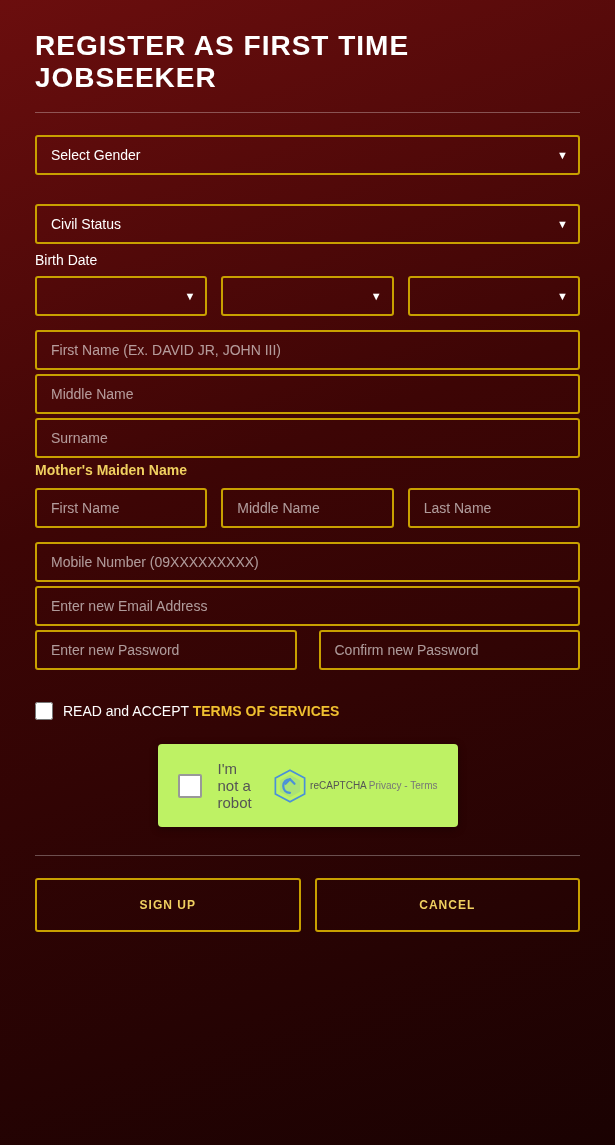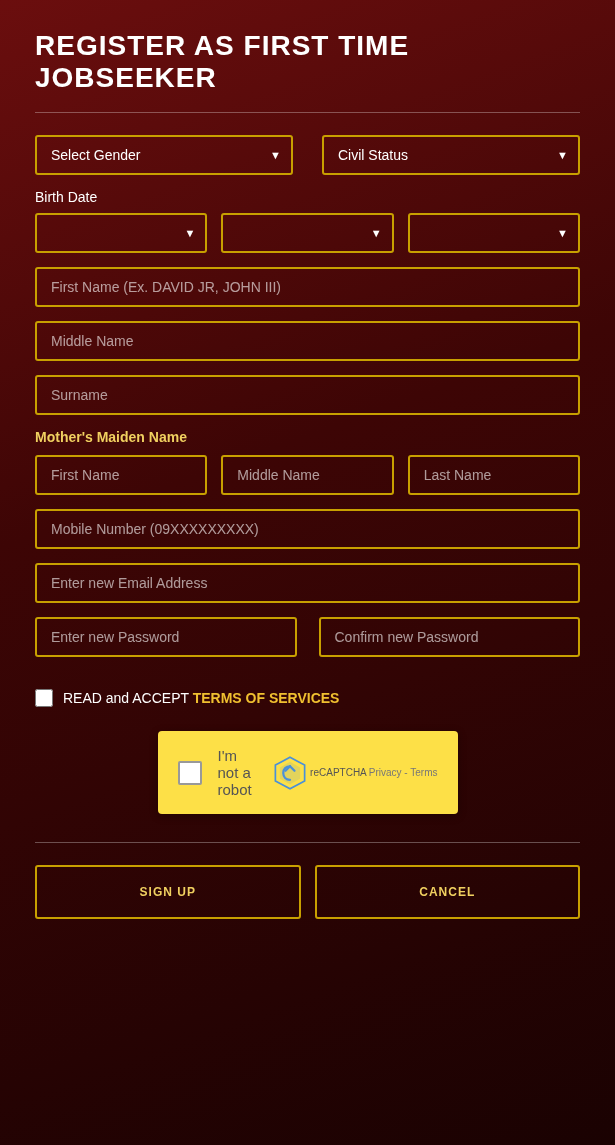--- a/index.html
+++ b/index.html
@@ -27,21 +27,22 @@
 
     .divider {
       border: none;
       border-top: 1px solid rgba(255,255,255,0.3);
       margin-bottom: 22px;
     }
 
     .row {
       display: flex;
       gap: 29px;
-      margin-bottom: 14px;
+      margin-bottom: 8px;
+      flex-direction: column;
     }
 
     .form-select, .form-input {
       background: transparent;
       border: 2px solid #c8a000;
       color: #fff;
       font-size: 14px;
       padding: 10px 14px;
       border-radius: 3px;
       width: 100%;
@@ -87,21 +88,21 @@
     .birth-date-row {
       display: flex;
       gap: 14px;
     }
 
     .birth-date-row .select-wrapper {
       flex: 1;
     }
 
     .full-width {
-      margin-bottom: 14px;
+      margin-bottom: 4px;
     }
 
     .full-width .form-input {
       width: 100%;
     }
 
     .section-label {
       font-size: 14px;
       font-weight: bold;
       color: #f0d060;
@@ -155,21 +156,21 @@
       font-weight: bold;
     }
 
     .recaptcha-container {
       display: flex;
       justify-content: center;
       margin-bottom: 28px;
     }
 
     .recaptcha-box {
-      background: #fde047;
+      background: #bef264;
       border-radius: 4px;
       padding: 16px 20px;
       display: flex;
       align-items: center;
       gap: 16px;
       width: 300px;
       box-shadow: 0 2px 8px rgba(0,0,0,0.3);
     }
 
     .recaptcha-checkbox {

